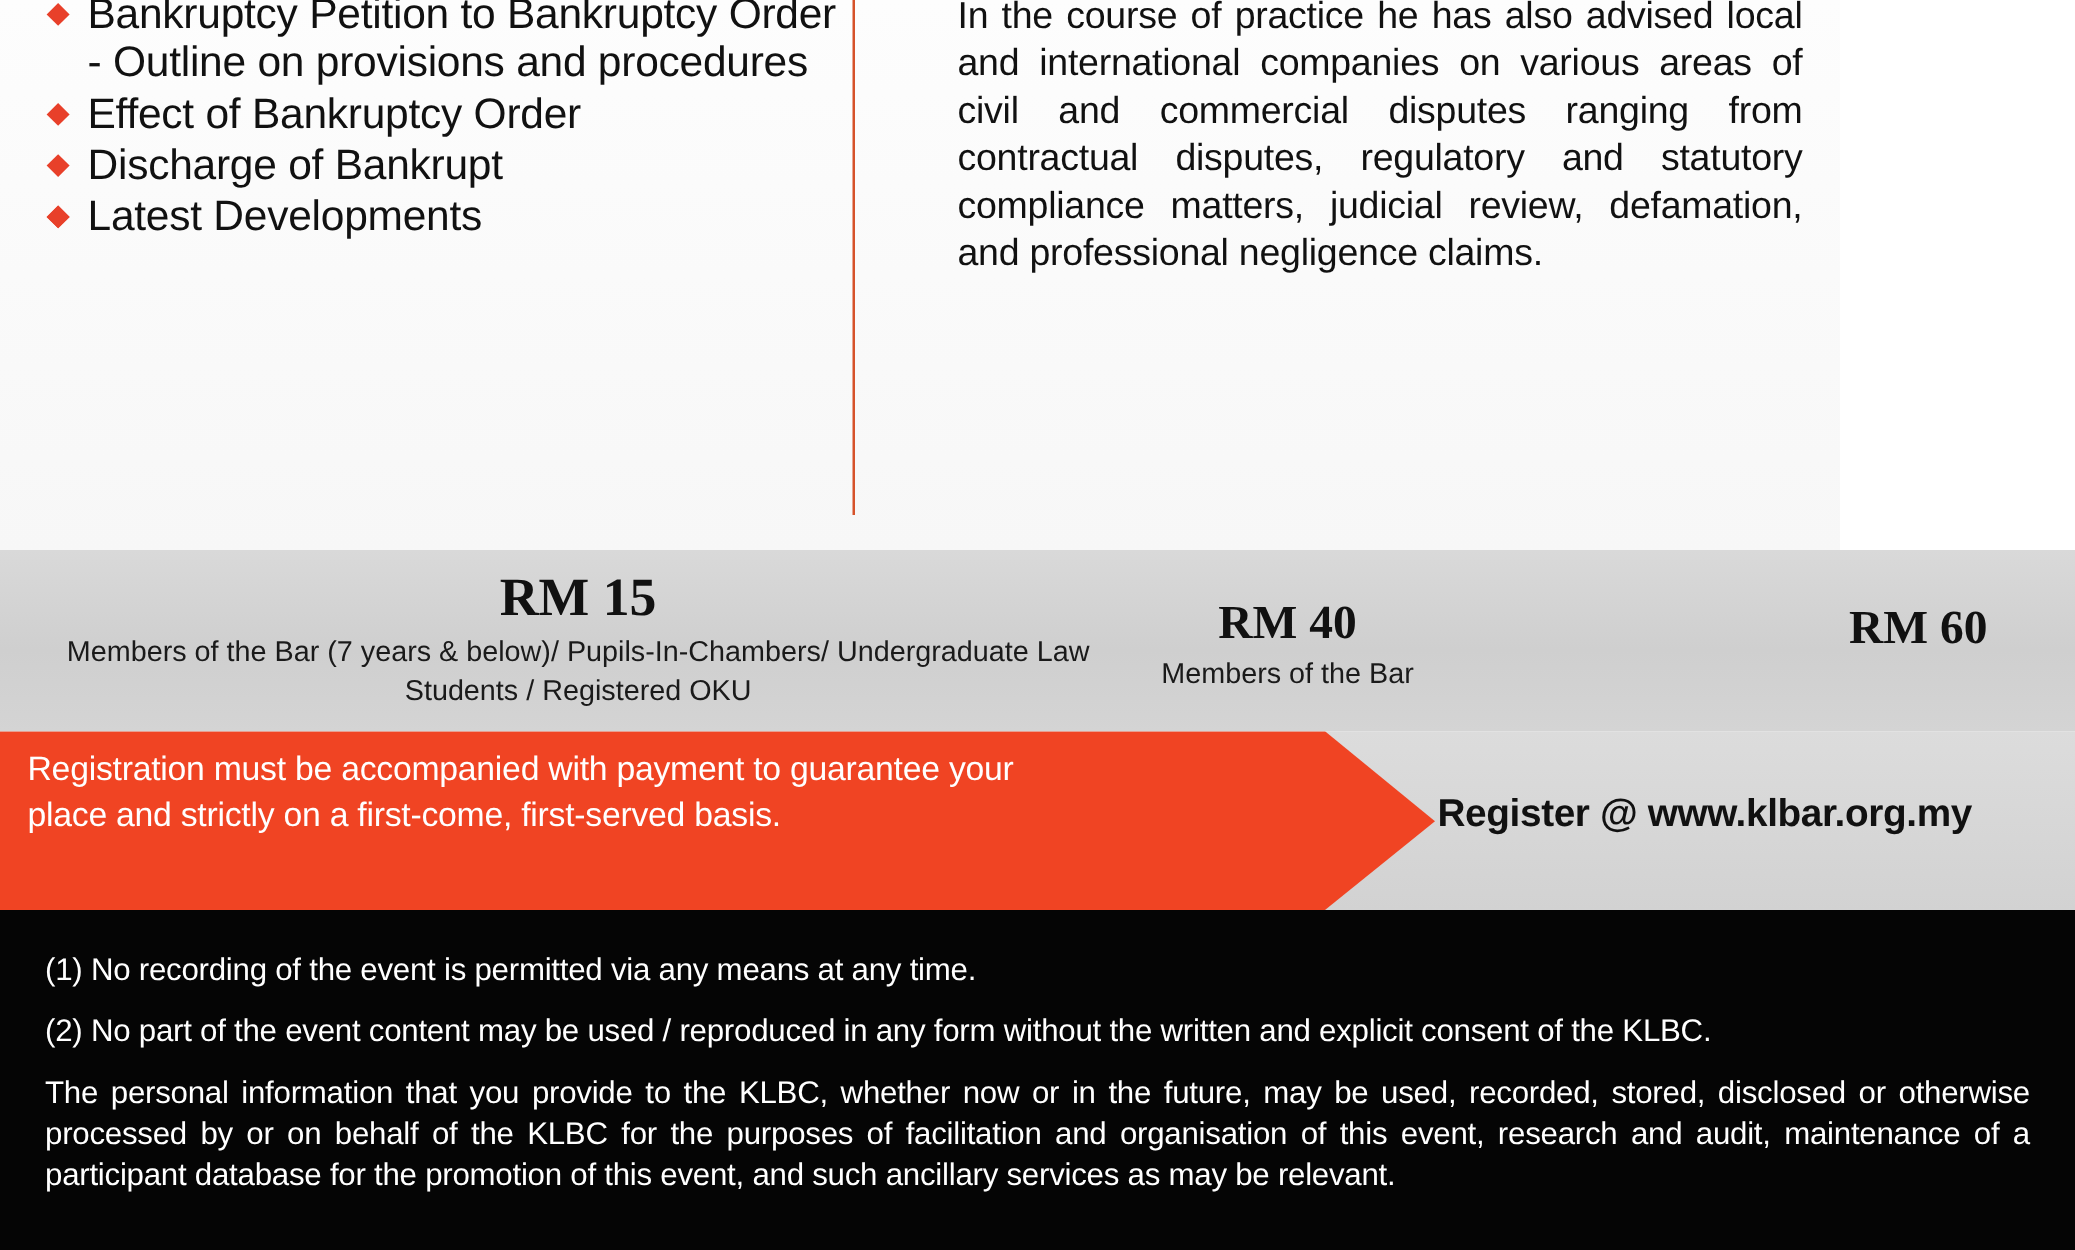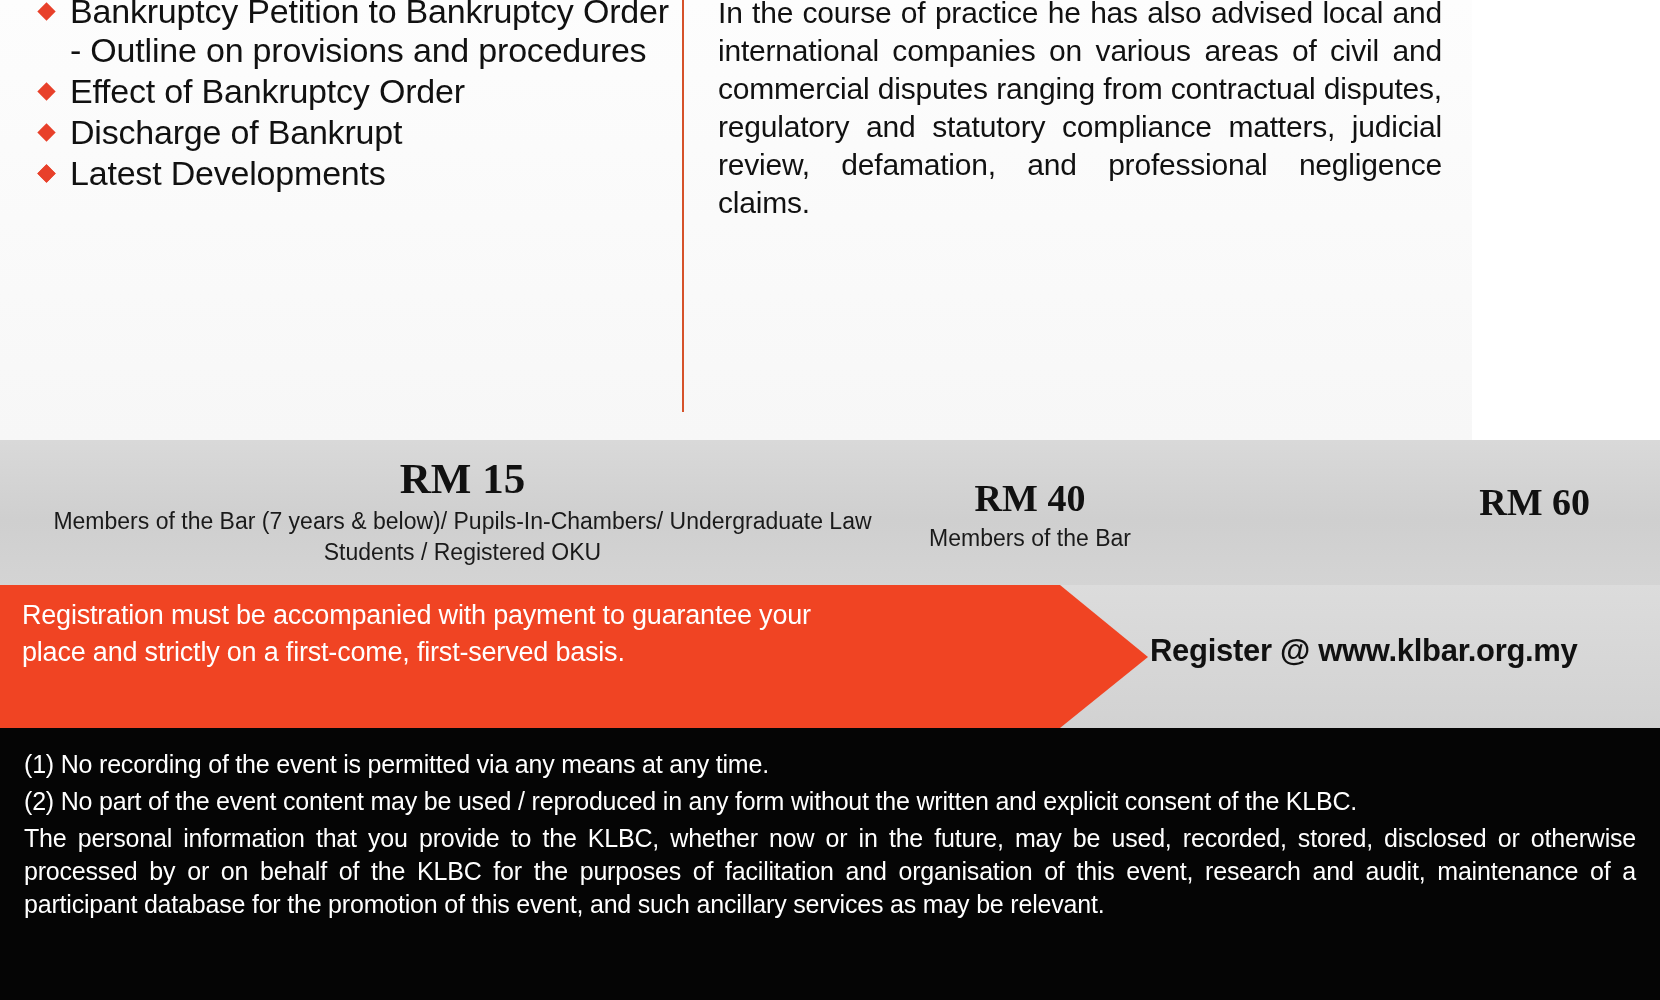--- a/index.html
+++ b/index.html
@@ -21,20 +21,21 @@
 
   
   .top-area {
     position: absolute;
     left: 0;
     top: 0;
     width: 1472px;
     height: 440px;
     background: linear-gradient(180deg, #fdfdfd 0%, #f7f7f7 100%);
     display: flex;
+    gap: 48px;
   }
   .top-left {
     width: 690px;
     padding: 0 20px 0 18px;
     position: relative;
   }
   .divider {
     position: absolute;
     left: 682px;
     top: 0;
@@ -166,21 +167,21 @@
     position: absolute;
     left: 0;
     top: 728px;
     width: 1660px;
     height: 272px;
     background: #050505;
     color: #ffffff;
     padding: 16px 20px 0 20px;
   }
   .footer p {
-    margin: 4px;
+    margin: 16px;
     font-size: 25px;
     line-height: 33px;
     letter-spacing: -0.2px;
     font-family: "Liberation Sans", sans-serif;
   }
   .footer p.justify { text-align: justify; }
 </style>
 </head>
 <body>
 

